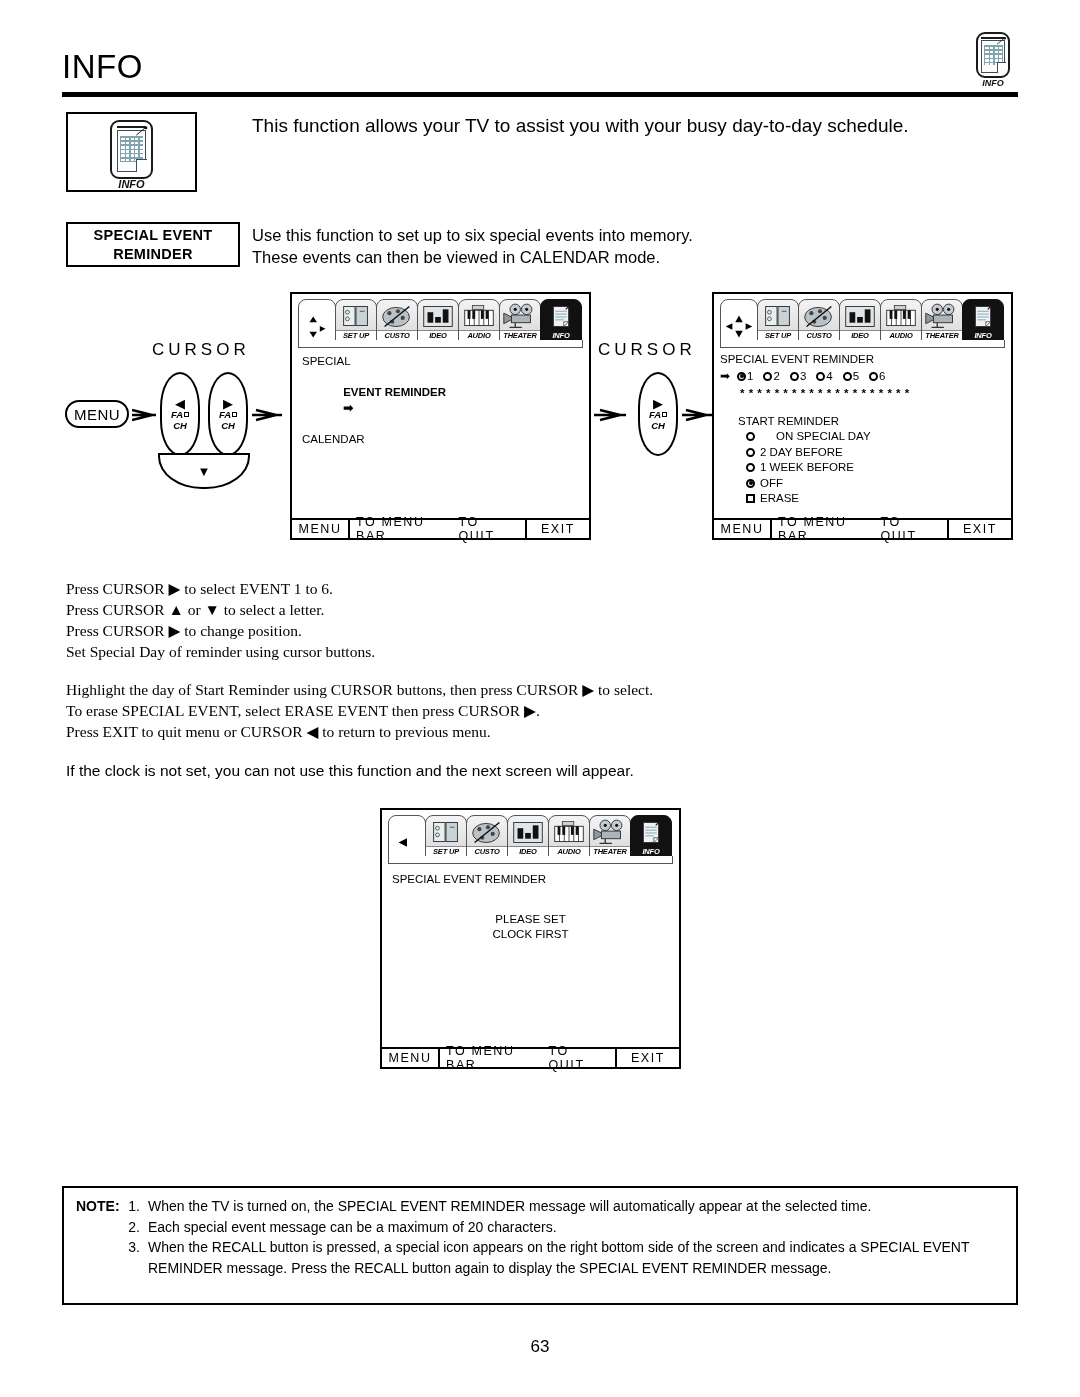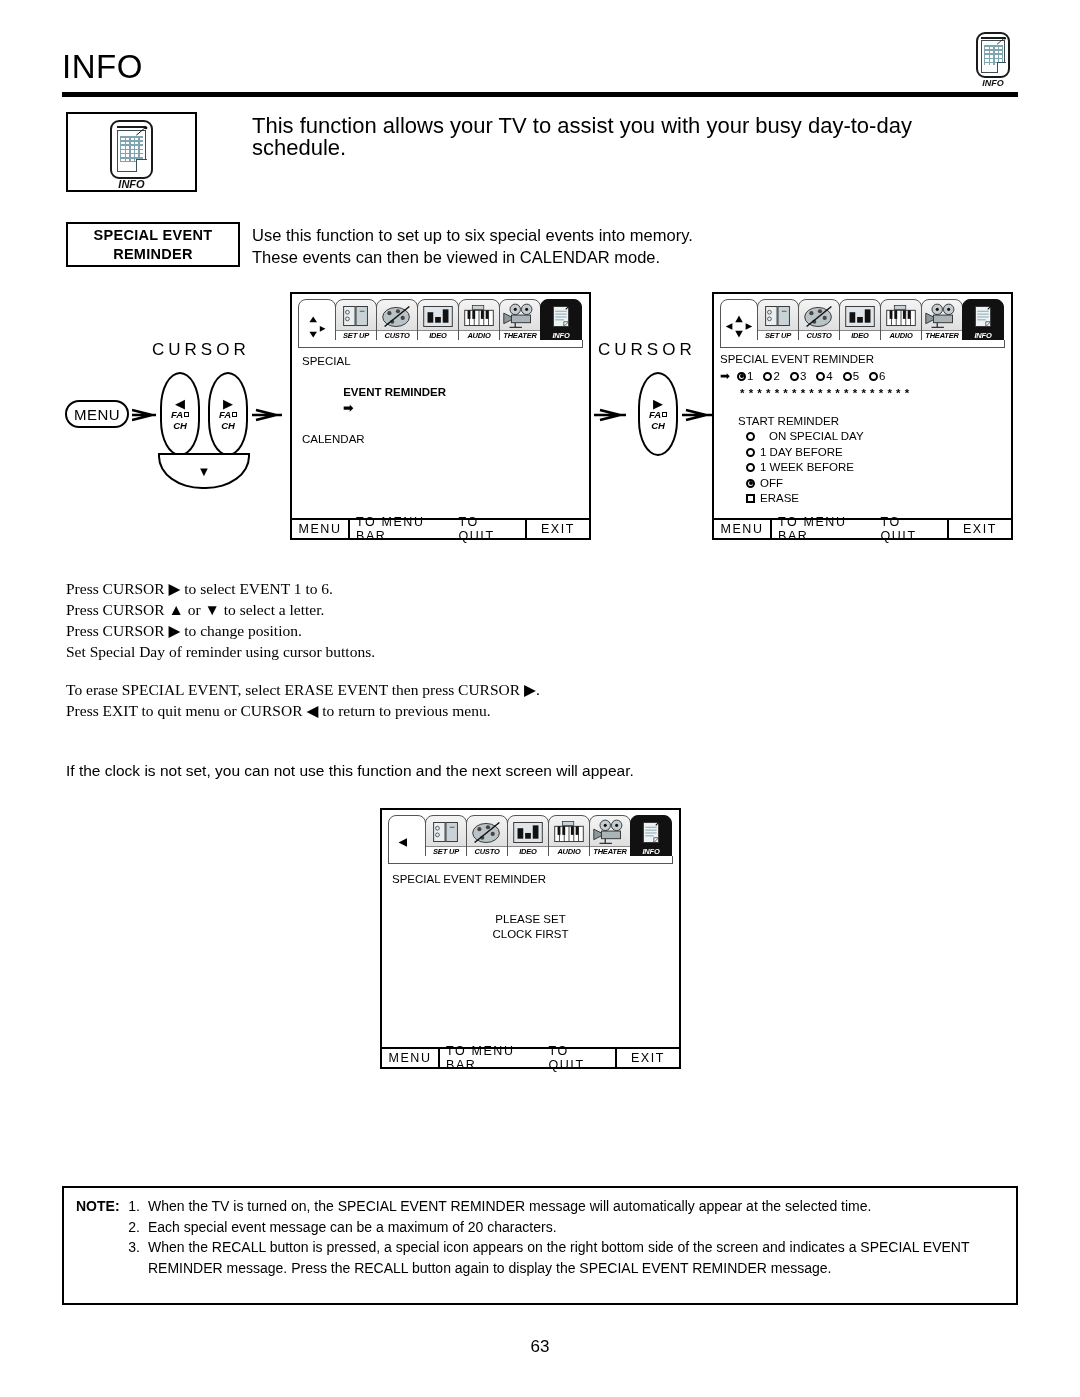--- a/index.html
+++ b/index.html
@@ -62,21 +62,21 @@
   #top-icon-box {
     position:absolute; left:66px; top:112px; width:131px; height:80px;
     border:2.5px solid #000; background:#fff;
   }
   #top-icon-box .infoglyph { width:62px; height:72px; margin:3px auto 0; }
   #top-icon-box .ig-label { font-size:11px; bottom:-1px; }
   #header-info-icon .ig-label { font-size:9px; bottom:-2px; }
 
   #intro-text {
     position:absolute; left:252px; top:115px; width:740px;
-    font-size:22px; line-height:22px;
+    font-size:19px; line-height:22px;
   }
 
   
   #ser-box {
     position:absolute; left:66px; top:222px; width:174px; height:45px;
     border:2.5px solid #000; background:#fff;
     display:flex; flex-direction:column; align-items:center; justify-content:center;
     font-weight:bold; font-size:14.5px; line-height:19px; letter-spacing:0.3px;
   }
   #ser-desc {
@@ -563,25 +563,25 @@
       <span style="display:flex; align-items:center; gap:1px; margin-left:7px;"><span class="radio"></span><span>5</span></span>
       <span style="display:flex; align-items:center; gap:1px; margin-left:7px;"><span class="radio"></span><span>6</span></span>
     </div>
 
     <div class="osd-line" style="padding-left:20px; letter-spacing:0.5px; margin-top:2px; font-weight:bold;">* * * * * * * * * * * * * * * * * * * *</div>
 
     <div style="height:12px;"></div>
 
     <div class="osd-line" style="padding-left:18px;">START REMINDER</div>
 
-    <div class="osd-line" style="padding-left:26px; display:flex; align-items:center; gap:14px;">
+    <div class="osd-line" style="padding-left:26px; display:flex; align-items:center; gap:21px;">
       <span class="radio"></span><span>ON SPECIAL DAY</span>
     </div>
     <div class="osd-line" style="padding-left:26px; display:flex; align-items:center; gap:5px;">
-      <span class="radio"></span><span>1 DAY BEFORE</span>
+      <span class="radio"></span><span>2 DAY BEFORE</span>
     </div>
     <div class="osd-line" style="padding-left:26px; display:flex; align-items:center; gap:5px;">
       <span class="radio"></span><span>1 WEEK BEFORE</span>
     </div>
     <div class="osd-line" style="padding-left:26px; display:flex; align-items:center; gap:5px;">
       <span class="radio on"></span><span>OFF</span>
     </div>
     <div class="osd-line" style="padding-left:26px; display:flex; align-items:center; gap:5px;">
       <span class="sqbox"></span><span>ERASE</span>
     </div>
@@ -598,20 +598,21 @@
 </div>
 
 <div id="instr">
   <div class="blk">
     <div>Press CURSOR ▶ to select EVENT 1 to 6.</div>
     <div>Press CURSOR ▲ or ▼ to select a letter.</div>
     <div>Press CURSOR ▶ to change position.</div>
     <div>Set Special Day of reminder using cursor buttons.</div>
   </div>
   <div class="blk">
+    <div>Highlight the day of Start Reminder using CURSOR buttons, then press CURSOR ▶ to select.</div>
     <div>To erase SPECIAL EVENT, select ERASE EVENT then press CURSOR ▶.</div>
     <div>Press EXIT to quit menu or CURSOR ◀ to return to previous menu.</div>
   </div>
 </div>
 <div id="clocknote">If the clock is not set, you can not use this function and the next screen will appear.</div>
 
 <div class="osd" id="osd3">
   <div class="menubar">
     <div class="mb-icons">
       <div class="mb-tab nav">

